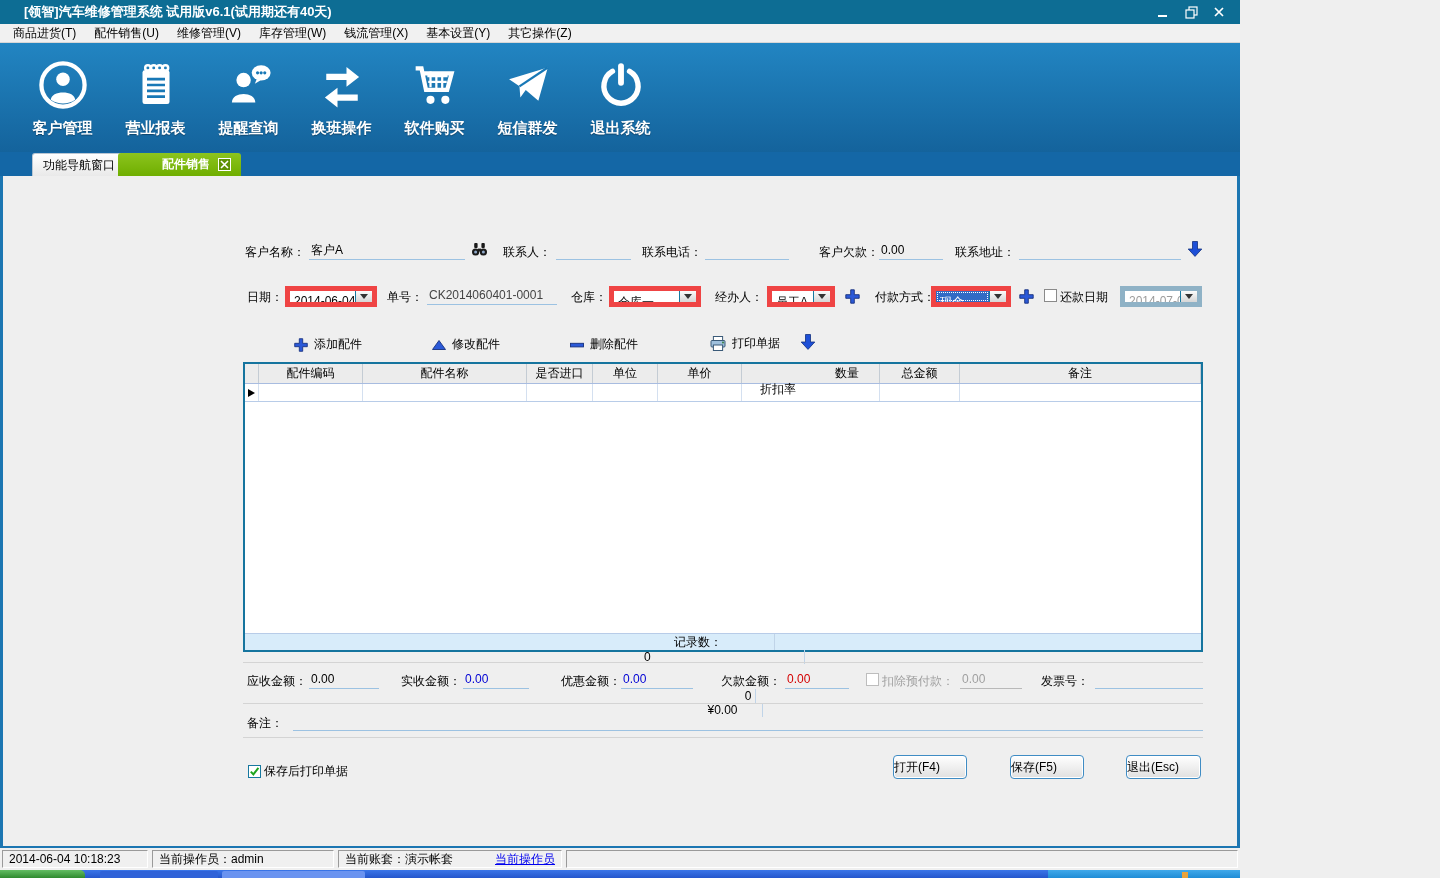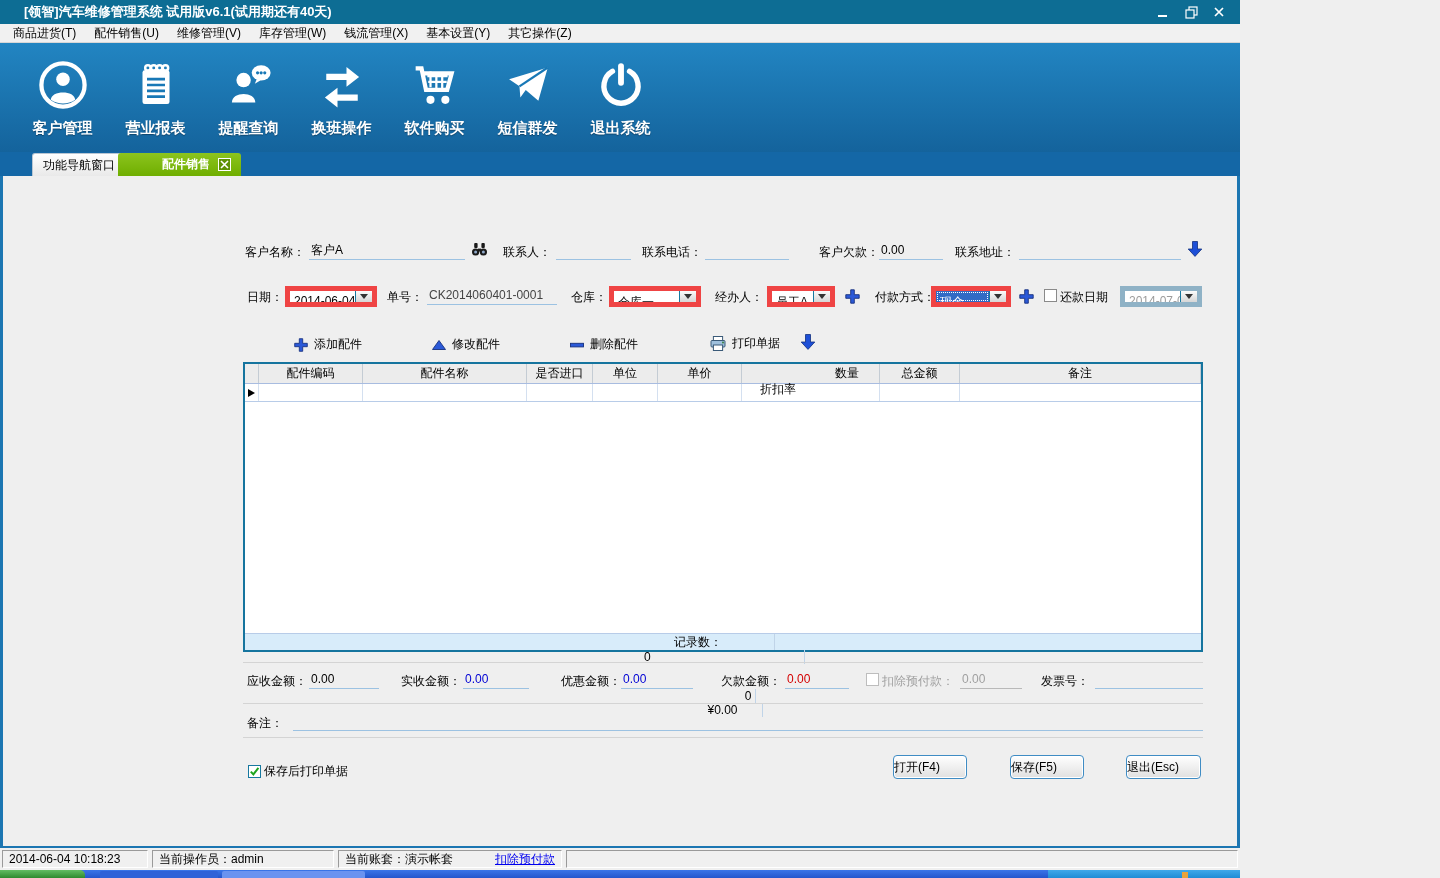--- a/index.html
+++ b/index.html
@@ -403,21 +403,21 @@
     <div class="btn3d" style="left:1007px;top:579px;width:74px">保存(F5)</div>
     <div class="btn3d" style="left:1123px;top:579px;width:75px">退出(Esc)</div>
   </div>
 
   <div class="blue-divider"></div>
   <div class="statusbar">
     <div class="sb-cell" style="left:2px;width:146px">2014-06-04 10:18:23</div>
     <div class="sb-cell" style="left:152px;width:182px">当前操作员：admin</div>
     <div class="sb-cell" style="left:338px;width:224px">
       <span>当前账套：演示帐套</span>
-      <span class="sb-link">扣除预付款</span>
+      <span class="sb-link">当前操作员</span>
     </div>
     <div class="sb-cell" style="left:566px;right:2px"></div>
   </div>
 
   <div class="taskbar">
     <div class="tk-start"></div>
     <div class="tk-btn1"></div>
     <div class="tk-btn2"></div>
     <div class="tk-tray">
       <span class="tk-tray-icon"></span>

